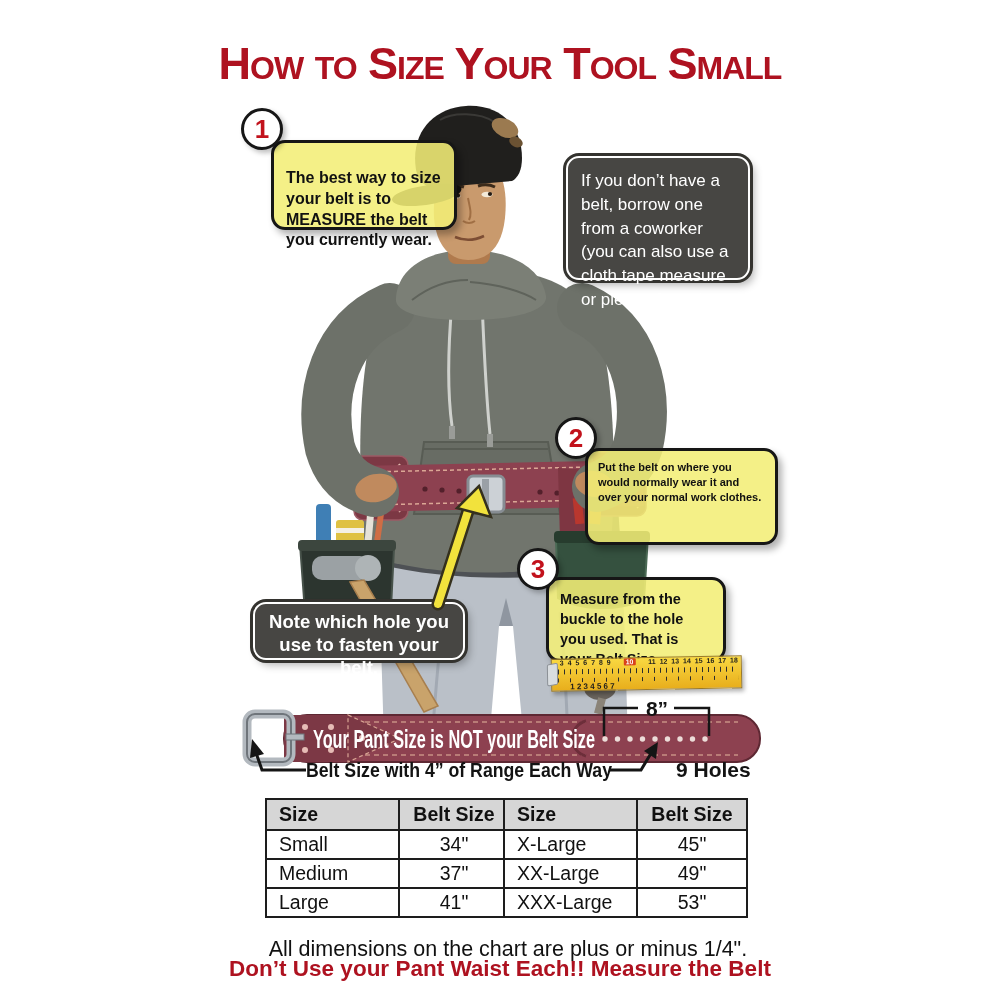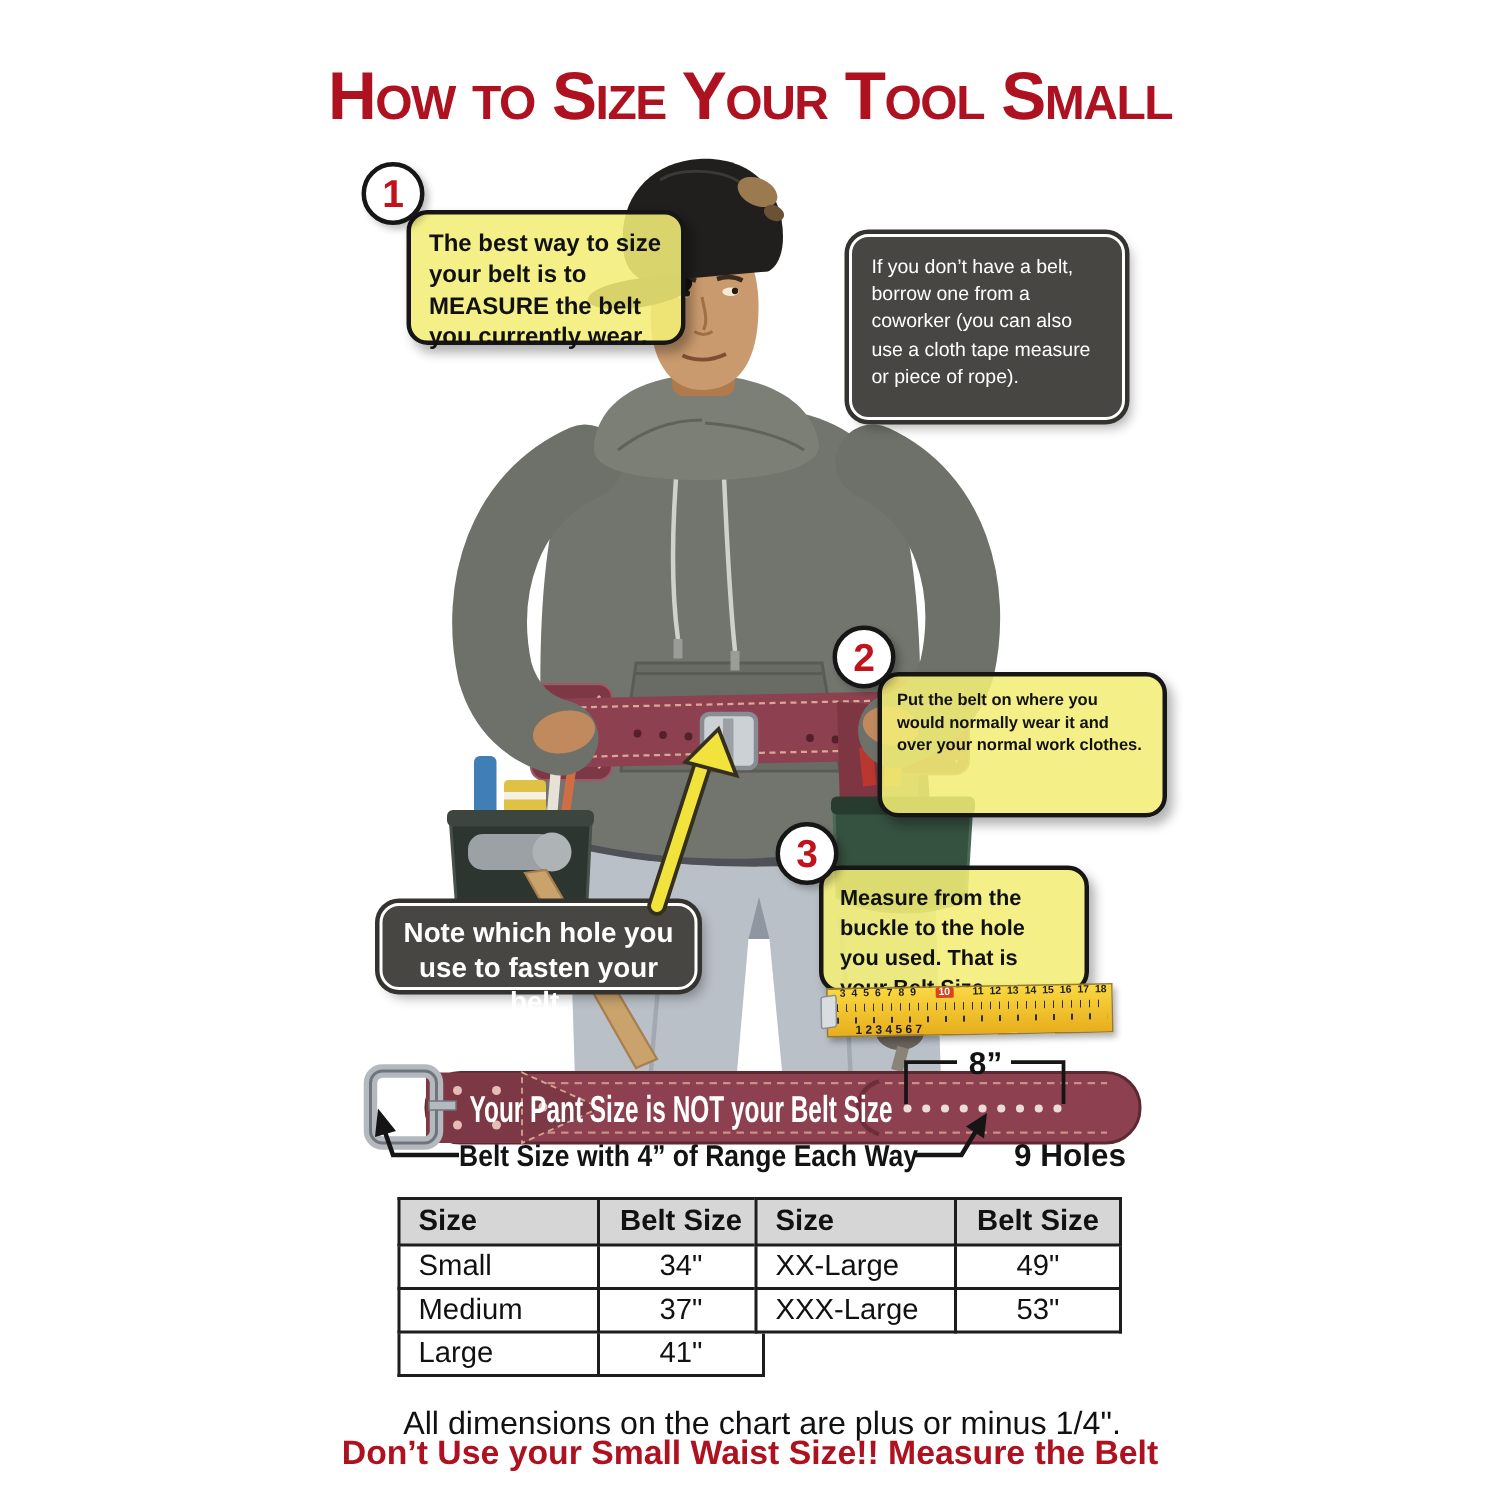--- a/index.html
+++ b/index.html
@@ -14,24 +14,24 @@
   .badge{position:absolute;z-index:6;width:42px;height:42px;border-radius:50%;
          background:#fff;border:3px solid #161616;box-sizing:border-box;
          display:flex;align-items:center;justify-content:center;
          font-size:26px;font-weight:bold;color:#c2121c;box-shadow:3px 3px 5px rgba(0,0,0,.25);}
   .callout{position:absolute;z-index:4;box-sizing:border-box;border-radius:14px;}
   .callout p{margin:0;}
   .yellow{background:rgba(242,238,118,0.88);border:3px solid #161616;
           box-shadow:4px 5px 7px rgba(0,0,0,.3);}
   .gray{background:#474643;border:2px solid #fff;color:#fff;border-radius:13px;
         box-shadow:0 0 0 3px #34332f,4px 5px 8px rgba(0,0,0,.3);}
-  .c1{left:271px;top:140px;width:186px;height:90px;padding:10px 12px;
+  .c1{left:271px;top:140px;width:186px;height:90px;padding:25px 12px;
       font-size:16px;font-weight:bold;line-height:1.3;}
   .g1{left:566px;top:156px;width:184px;height:124px;padding:11px 13px;
-      font-size:13px;line-height:1.4;}
+      font-size:17px;line-height:1.4;}
   .c2{left:585px;top:448px;width:193px;height:97px;padding:9px 10px;
       font-size:11px;font-weight:bold;line-height:1.38;}
   .c3{left:546px;top:577px;width:180px;height:85px;padding:9px 11px;
       font-size:14.5px;font-weight:bold;line-height:1.38;}
   .g2{left:253px;top:602px;width:212px;height:58px;padding:6px 8px;
       font-size:18.5px;font-weight:bold;line-height:1.25;text-align:center;}
   
   .tape{position:absolute;z-index:6;left:551px;top:657px;width:189px;height:31px;
         background:linear-gradient(#f9d841,#e8ae1c);border:1px solid #9a7a28;
         transform:rotate(-1deg);box-shadow:2px 3px 4px rgba(0,0,0,.3);}
@@ -267,26 +267,30 @@
 
   <table class="tbl tbl-right">
     <thead>
       <tr>
         <th class="col-a">Size</th>
         <th class="col-b">Belt Size</th>
       </tr>
     </thead>
     <tbody>
       <tr>
+        <td class="col-a">X-Large</td>
+        <td class="col-b">45"</td>
+      </tr>
+      <tr>
         <td class="col-a">XX-Large</td>
         <td class="col-b">49"</td>
       </tr>
       <tr>
         <td class="col-a">XXX-Large</td>
         <td class="col-b">53"</td>
       </tr>
     </tbody>
   </table>
 
   <p class="footnote">All dimensions on the chart are plus or minus 1/4".</p>
-  <p class="warning">Don’t Use your Small Waist Size!! Measure the Belt</p>
+  <p class="warning">Don’t Use your Pant Waist Each!! Measure the Belt</p>
 
 </div>
 
 </body></html>

